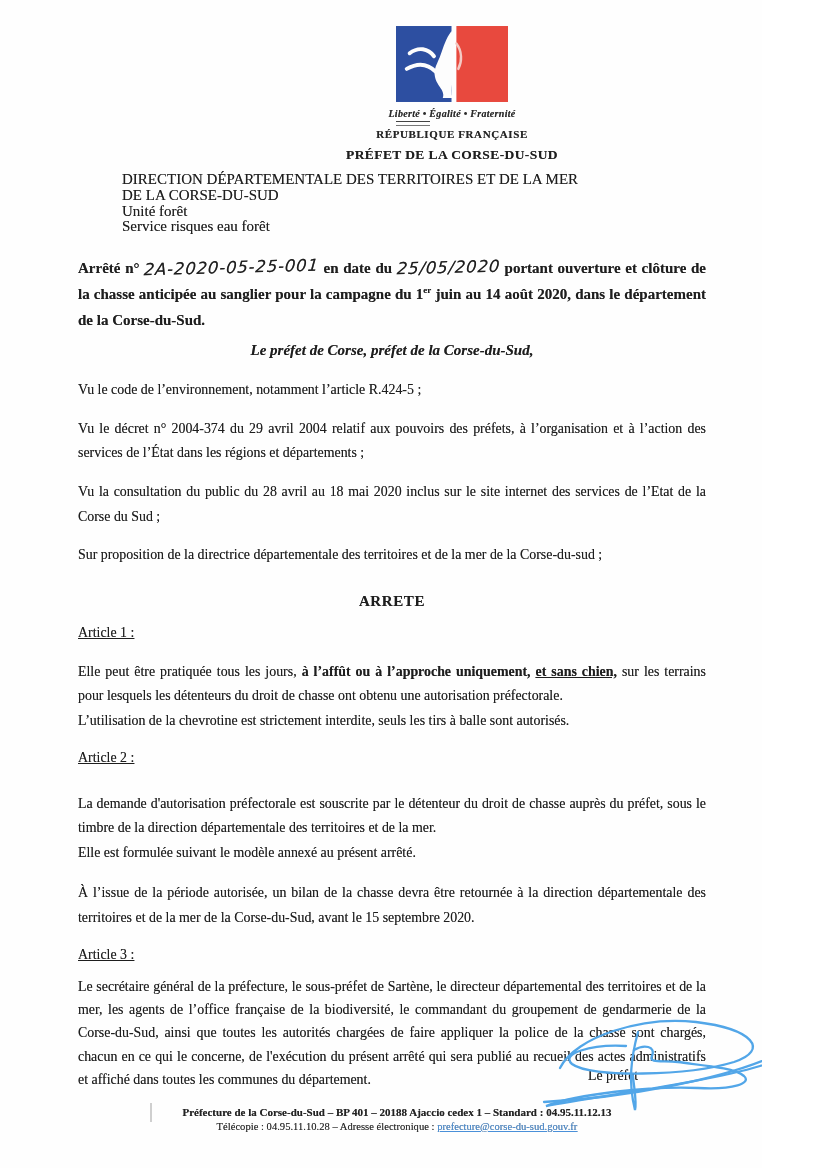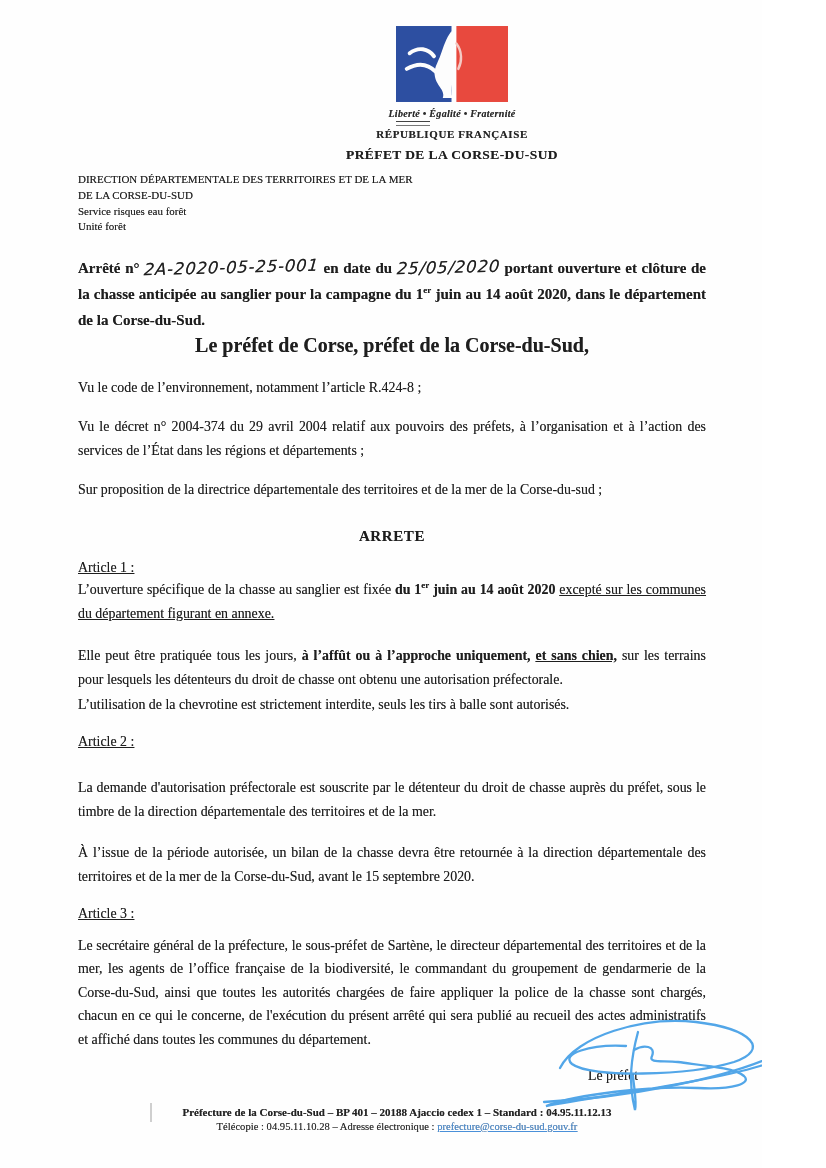--- a/index.html
+++ b/index.html
@@ -16,32 +16,32 @@
 
   
   .logo-wrap{width:100%;text-align:center;transform:translateX(60px);}
   .flag-svg{display:inline-block;width:112px;height:76px;}
   .motto{font-size:10px;font-weight:bold;font-style:italic;color:#2b2b2b;margin-top:2px;letter-spacing:.3px;}
   .motto-rule{width:34px;height:3px;border-top:1px solid #444;border-bottom:1px solid #777;margin:1px auto 1px 0;display:inline-block;vertical-align:middle;}
   .motto-rule-row{line-height:4px;margin:1px 0 1px -78px;}
   .republic{font-size:11px;font-weight:bold;color:#262626;letter-spacing:.6px;margin-top:1px;}
   .prefet-title{width:100%;text-align:center;transform:translateX(60px);font-weight:bold;font-size:13.5px;letter-spacing:.4px;margin-top:7px;}
 
-  .direction{margin-top:9px;font-size:11px;line-height:15.8px;}
+  .direction{margin-top:9px;font-size:15px;line-height:15.8px;margin-left:44px;}
 
   
   .title-par{margin-top:20px;font-weight:bold;font-size:15px;line-height:26px;text-align:justify;}
   .hw{
     font-family:"DejaVu Sans", sans-serif;
     font-style:italic;font-weight:500;
     font-size:16.5px;letter-spacing:.8px;
     display:inline-block;transform:skewX(-6deg) rotate(-1.5deg);
     white-space:nowrap;
   }
-  .subtitle{text-align:center;font-weight:bold;font-size:20px;margin-top:1px;}
+  .subtitle{text-align:center;font-weight:bold;font-style:italic;font-size:15px;margin-top:9px;}
 
   
   .visas{margin-top:19px;}
   p.doc{font-size:13.9px;line-height:24.6px;text-align:justify;margin:0 0 14px;}
   p.doc.tight{margin-bottom:0;margin-top:24px;}
   .arrete-h{text-align:center;font-weight:bold;font-size:15px;letter-spacing:.6px;margin:25px 0 13px;font-family:Liberation Serif, serif;}
   .art-h{display:inline-block;font-size:13.9px;text-decoration:underline;margin:0 0 2px;}
   .u{text-decoration:underline;}
   .b{font-weight:bold;}
   .art3 p.doc{line-height:23.4px;}
@@ -76,48 +76,49 @@
       <div class="motto txt">Liberté • Égalité • Fraternité</div>
       <div class="motto-rule-row"><span class="motto-rule"></span></div>
       <div class="republic txt">RÉPUBLIQUE FRANÇAISE</div>
     </div>
 
     <div class="prefet-title txt">PRÉFET DE LA CORSE-DU-SUD</div>
 
     <div class="direction">
       <div class="txt">DIRECTION DÉPARTEMENTALE DES TERRITOIRES ET DE LA MER</div>
       <div class="txt">DE LA CORSE-DU-SUD</div>
+      <div class="txt">Unité forêt</div>
       <div class="txt">Service risques eau forêt</div>
-      <div class="txt">Unité forêt</div>
     </div>
 
     <div class="title-par txt">
       <span>Arrêté n° </span><span class="hw">2A-2020-05-25-001</span><span> en date du </span><span class="hw">25/05/2020</span><span> portant ouverture et clôture de la chasse anticipée au sanglier pour la campagne du 1</span><sup>er</sup><span> juin au 14 août 2020, dans le département de la Corse-du-Sud.</span>
     </div>
 
     <div class="subtitle txt">Le préfet de Corse, préfet de la Corse-du-Sud,</div>
 
     <div class="visas">
-      <p class="doc txt">Vu le code de l’environnement, notamment l’article R.424-8 ;</p>
+      <p class="doc txt">Vu le code de l’environnement, notamment l’article R.424-5 ;</p>
       <p class="doc txt">Vu le décret n° 2004-374 du 29 avril 2004 relatif aux pouvoirs des préfets, à l’organisation et à l’action des services de l’État dans les régions et départements ;</p>
+      <p class="doc txt">Vu la consultation du public du 28 avril au 18 mai 2020 inclus sur le site internet des services de l’Etat de la Corse du Sud ;</p>
       <p class="doc txt">Sur proposition de la directrice départementale des territoires et de la mer de la Corse-du-sud ;</p>
     </div>
 
     <div class="arrete-h txt">ARRETE</div>
 
     <div>
       <span class="art-h txt">Article 1 :</span>
-      <p class="doc txt"><span>L’ouverture spécifique de la chasse au sanglier est fixée </span><span class="b">du 1</span><sup class="b">er</sup><span class="b"> juin au 14 août 2020 </span><span class="u">excepté sur les communes du département figurant en annexe.</span></p>
       <p class="doc tight txt" style="margin-top:17px;"><span>Elle peut être pratiquée tous les jours, </span><span class="b">à l’affût ou à l’approche uniquement, </span><span class="u b">et sans chien,</span><span> sur les terrains pour lesquels les détenteurs du droit de chasse ont obtenu une autorisation préfectorale.</span></p>
       <p class="doc txt">L’utilisation de la chevrotine est strictement interdite, seuls les tirs à balle sont autorisés.</p>
     </div>
 
     <div style="margin-top:12px;">
       <span class="art-h txt">Article 2 :</span>
       <p class="doc tight txt">La demande d'autorisation préfectorale est souscrite par le détenteur du droit de chasse auprès du préfet, sous le timbre de la direction départementale des territoires et de la mer.</p>
+      <p class="doc txt">Elle est formulée suivant le modèle annexé au présent arrêté.</p>
       <p class="doc txt" style="margin-top:16px;">À l’issue de la période autorisée, un bilan de la chasse devra être retournée à la direction départementale des territoires et de la mer de la Corse-du-Sud, avant le 15 septembre 2020.</p>
     </div>
 
     <div class="art3" style="margin-top:14px;">
       <span class="art-h txt">Article 3 :</span>
       <p class="doc txt" style="margin-top:10px;">Le secrétaire général de la préfecture, le sous-préfet de Sartène, le directeur départemental des territoires et de la mer, les agents de l’office française de la biodiversité, le commandant du groupement de gendarmerie de la Corse-du-Sud, ainsi que toutes les autorités chargées de faire appliquer la police de la chasse sont chargés, chacun en ce qui le concerne, de l'exécution du présent arrêté qui sera publié au recueil des actes administratifs et affiché dans toutes les communes du département.</p>
     </div>
 
   </div>
 

